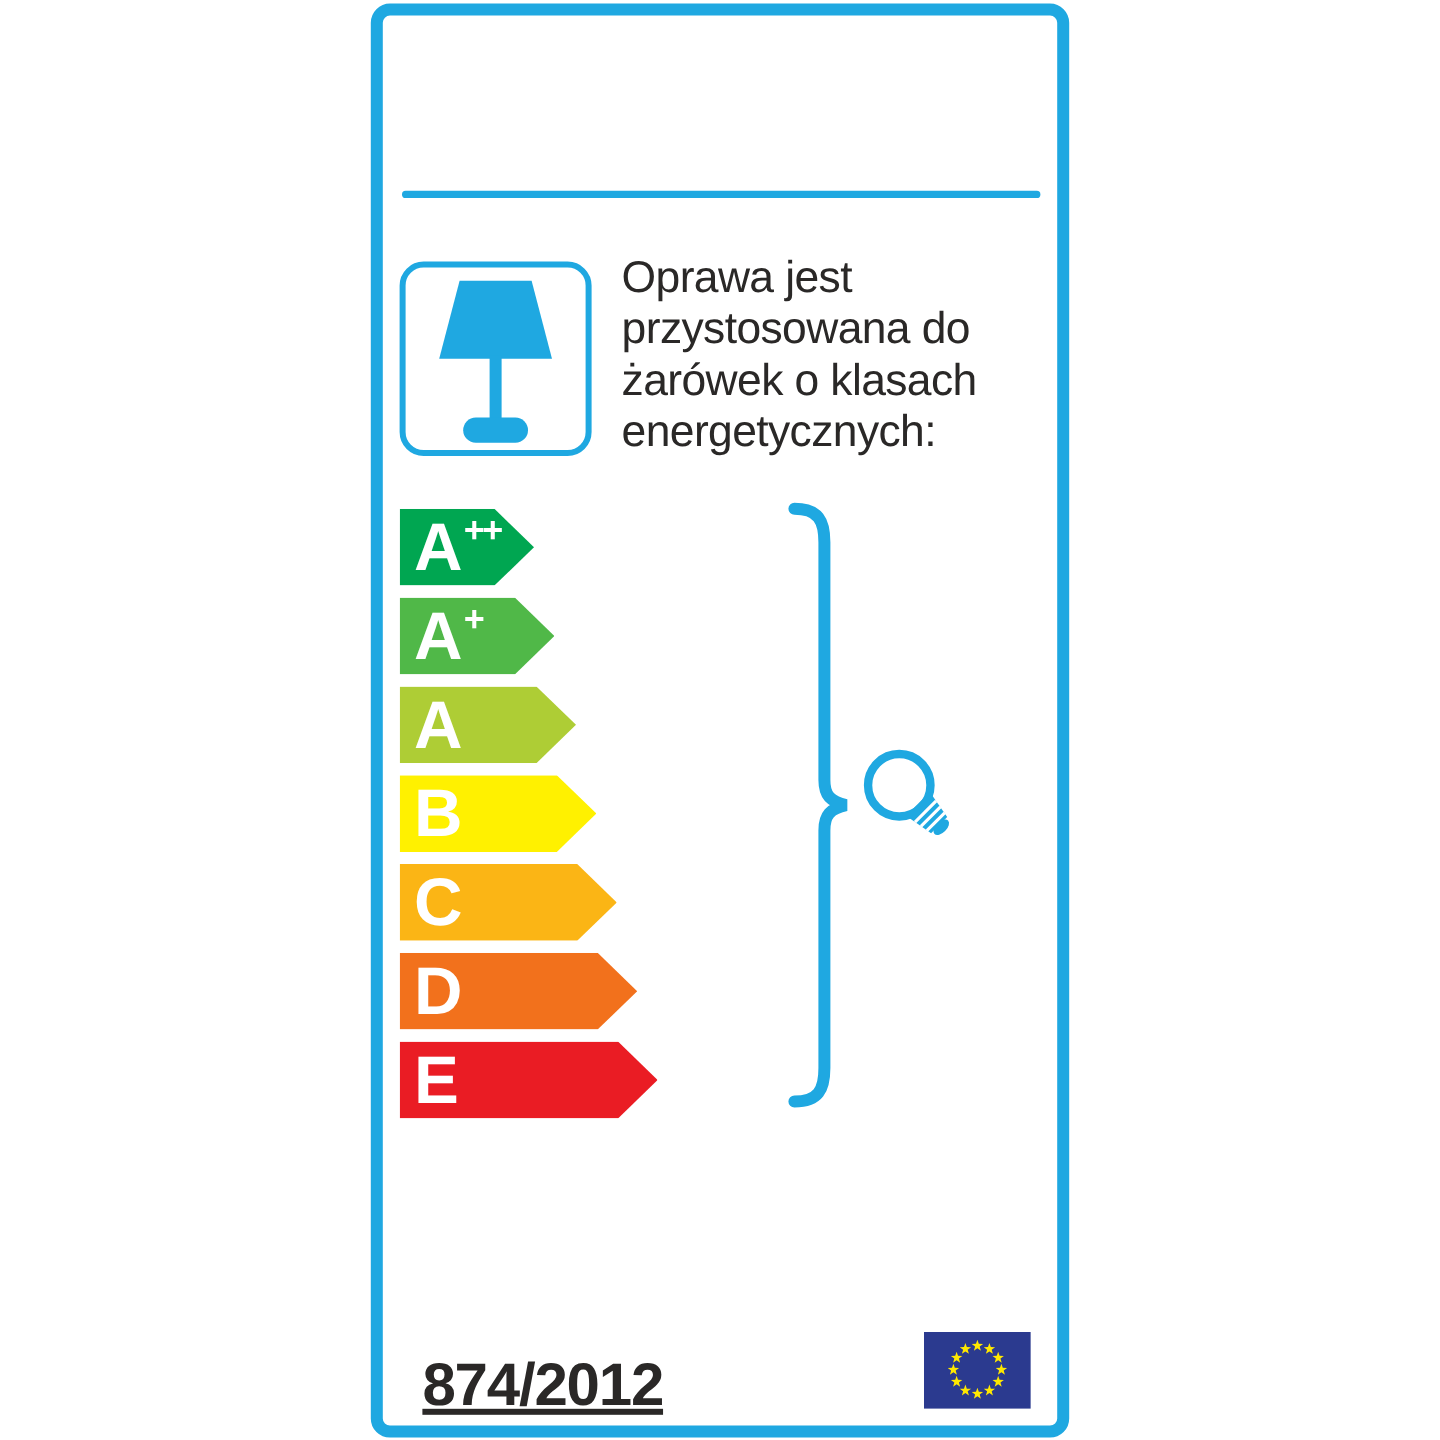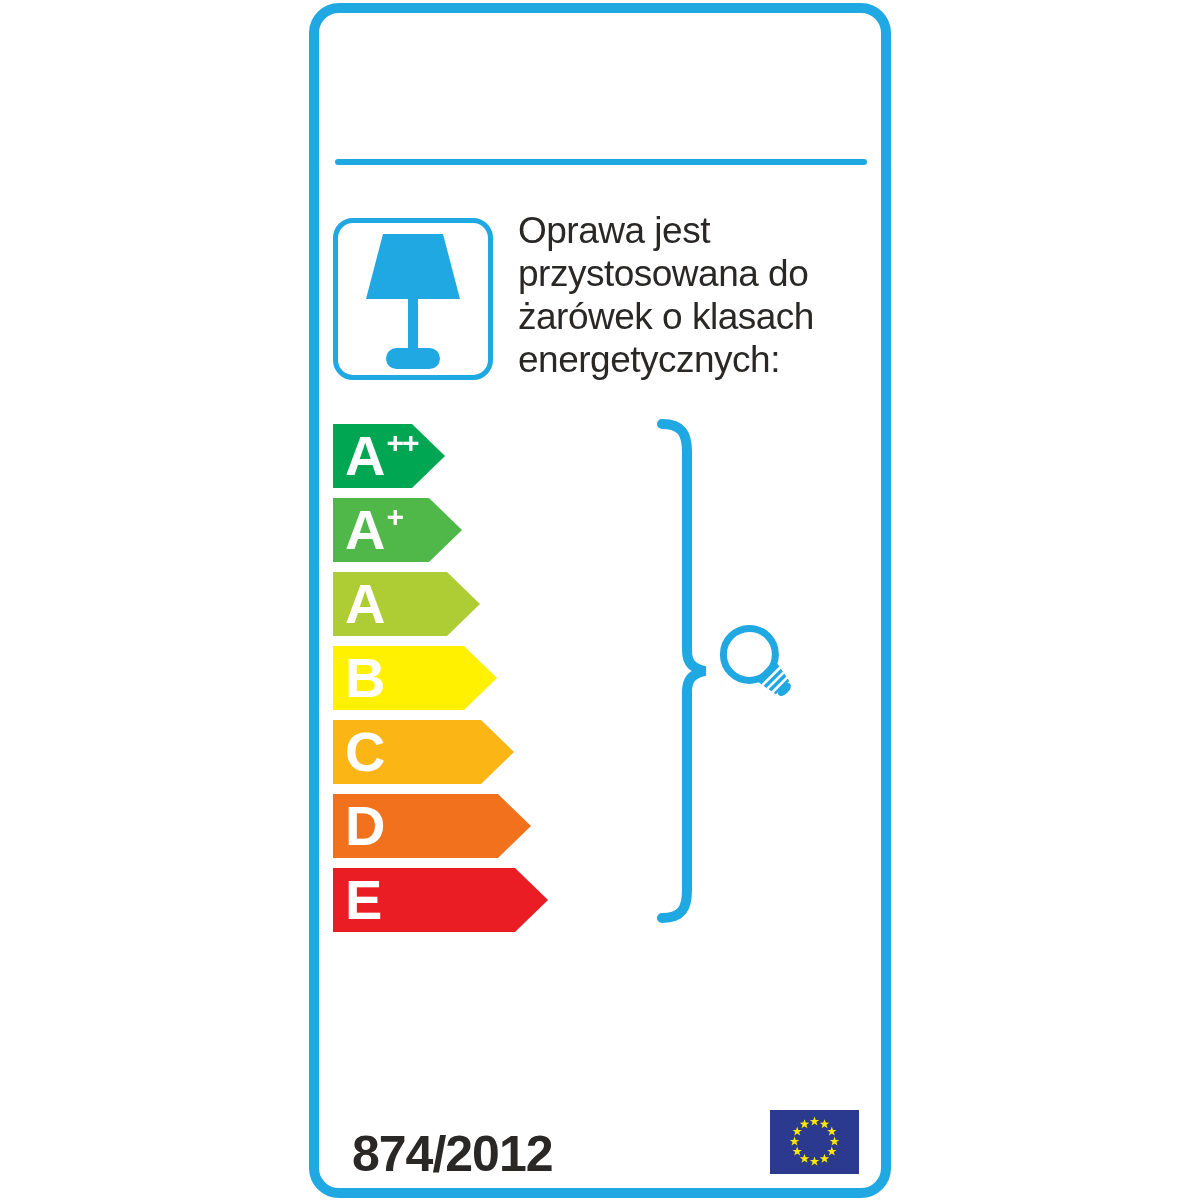--- a/index.html
+++ b/index.html
@@ -2,21 +2,21 @@
 <html style="--accent: #1FA8E1; --text: #2A2827;"><head>
 <meta charset="utf-8">
 <style>
   html,body{margin:0;padding:0;}
   body{
     width:1200px;height:1200px;background:#ffffff;position:relative;
     font-family:"Liberation Sans", sans-serif;overflow:hidden;
   }
   .frame{
     position:absolute;left:309px;top:3px;width:582px;height:1195px;
-    box-sizing:border-box;border:10px solid var(--accent);border-radius:30px;
+    box-sizing:border-box;border:10px solid var(--accent);border-radius:16px;
     background:#ffffff;
   }
   .separator{
     position:absolute;left:16px;top:146px;width:532px;height:6px;
     background:var(--accent);border-radius:3px;
   }
   .lamp-box{
     position:absolute;left:14px;top:205px;width:160px;height:162px;
     box-sizing:border-box;border:5px solid var(--accent);border-radius:20px;
     color:var(--accent);display:flex;align-items:center;justify-content:center;
@@ -34,21 +34,21 @@
     color:#ffffff;font-weight:bold;font-size:56px;line-height:64px;
   }
   .arrow sup{
     font-size:30px;font-weight:800;position:relative;top:-13px;left:1px;
     letter-spacing:-2px;line-height:0;
   }
   .brace-svg{position:absolute;left:331px;top:403px;color:var(--accent);}
   .bulb-svg{position:absolute;left:376px;top:587px;color:var(--accent);}
   .reg-number{
     position:absolute;left:33px;top:1112px;
-    font-size:50px;font-weight:bold;color:var(--text);letter-spacing:-1px;
+    font-size:50px;font-weight:bold;color:var(--text);letter-spacing:-1px;text-decoration:underline;
   }
   .eu-flag{position:absolute;left:451px;top:1097px;width:89px;height:64px;}
 </style>
 </head>
 <body>
 
 <div class="frame">
 
   <div class="separator"></div>
 

